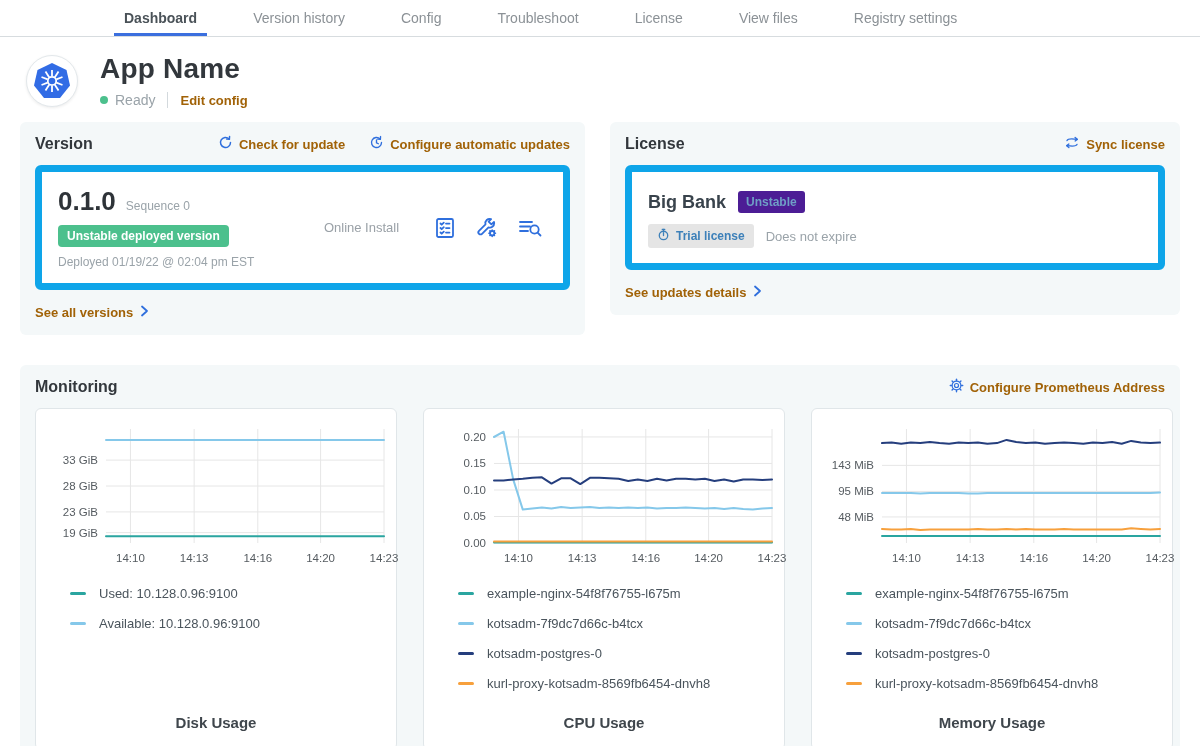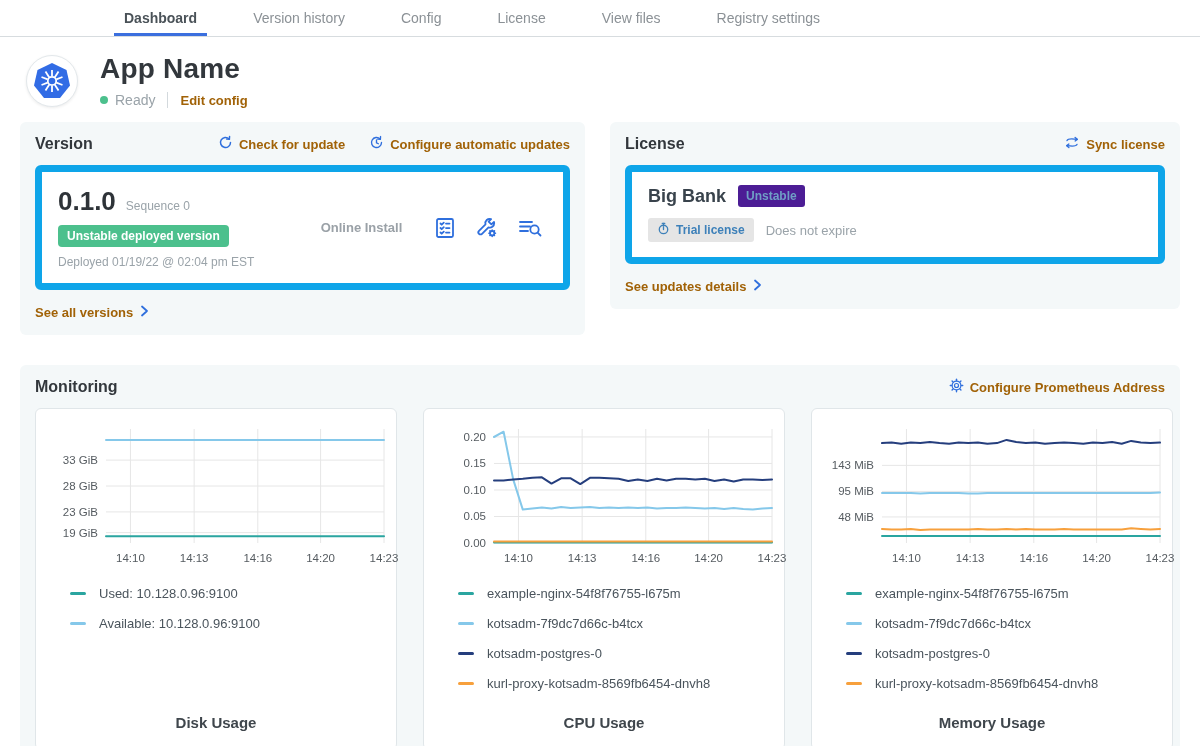--- a/index.html
+++ b/index.html
@@ -38,27 +38,27 @@
 
   .version-panel { width:565px; }
   .version-inner { display:flex; align-items:center; padding:14px 16px; }
   .version-left { min-width:232px; }
   .version-num-row { display:flex; align-items:baseline; gap:10px; }
   .version-num { font-size:26px; font-weight:bold; color:#2e3338; }
   .version-seq { font-size:12px; color:#9aa3a9; }
   .deployed-badge { display:inline-block; margin-top:8px; background:#4cc08d; color:#fff;
     font-size:12px; font-weight:bold; padding:4px 9px; border-radius:4px; }
   .deployed-at { margin-top:8px; font-size:12px; color:#9aa3a9; }
-  .install-type { flex:1; text-align:center; font-size:13px; font-weight:bold; color:#9aa1a7; }
+  .install-type { flex:1; text-align:center; font-size:13px; font-weight:normal; color:#9aa1a7; }
   .version-actions { display:flex; align-items:center; gap:18px; padding-right:4px; }
   .icon-btn { cursor:pointer; display:flex; }
   .see-link { margin-top:13px; }
 
   .license-panel { width:570px; }
-  .license-inner { padding:13px 16px 15px 16px; }
+  .license-inner { padding:19px 16px 15px 16px; }
   .license-name-row { display:flex; align-items:center; gap:12px; }
   .license-name { font-size:18px; font-weight:bold; color:#39434c; }
   .channel-badge { background:#4c1d95; color:#6f9fc6; font-size:12px; font-weight:bold;
     padding:4px 8px; border-radius:3px; }
   .license-meta-row { display:flex; align-items:center; margin-top:11px; }
   .trial-badge { background:#e5e5e5; color:#3d80b9; font-size:12px; font-weight:bold;
     padding:4px 9px; border-radius:3px; display:inline-flex; align-items:center; gap:6px; }
   .expiry { margin-left:12px; font-size:13px; color:#9aa3a9; }
 
   
@@ -75,20 +75,21 @@
   .chart-title { text-align:center; font-size:15px; font-weight:bold; color:#3f464c;
     padding-bottom:18px; }
 </style>
 </head>
 <body>
 
 <div class="navbar">
   <div class="tab active">Dashboard</div>
   <div class="tab">Version history</div>
   <div class="tab">Config</div>
+  <div class="tab">Troubleshoot</div>
   <div class="tab">License</div>
   <div class="tab">View files</div>
   <div class="tab">Registry settings</div>
 </div>
 
 <div class="app-header">
   <div class="app-icon">
     <svg width="40" height="40" viewBox="0 0 40 40">
       <polygon points="20,2 34.5,9 38,24.5 28,37 12,37 2,24.5 5.5,9" fill="#326ce5"></polygon>
       <g stroke="#fff" stroke-width="1.8" fill="none">

